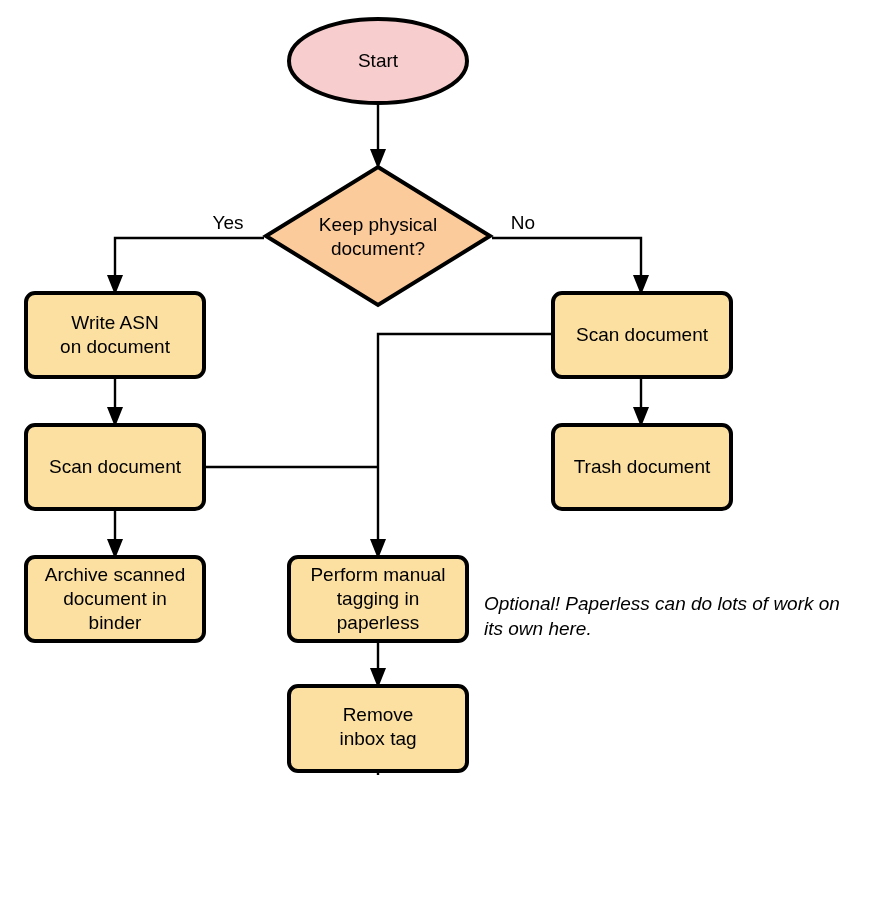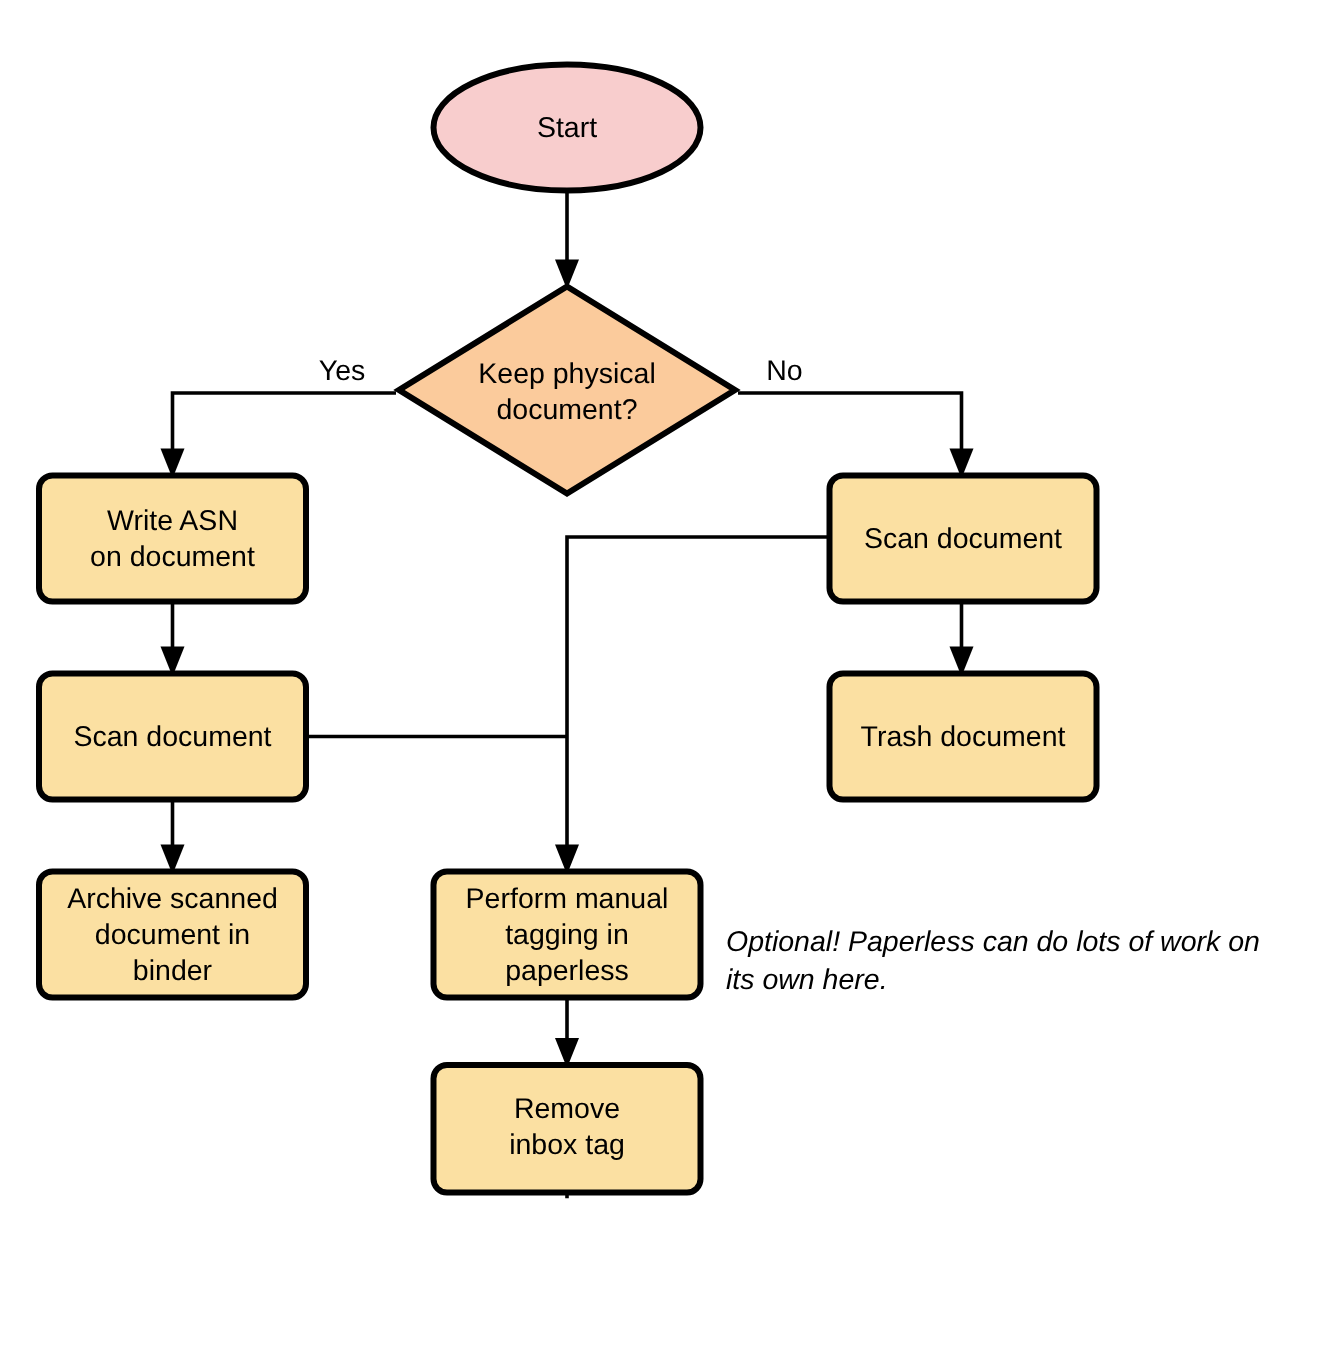--- a/index.html
+++ b/index.html
@@ -9,21 +9,20 @@
   }
   body {
     font-family: "Liberation Sans", sans-serif;
   }
   #flowchart-root {
     position: relative;
     width: 888px;
     height: 775px;
     background: #ffffff;
     overflow: hidden;
-    margin-top: 24px;
   }
   #flow-svg {
     position: absolute;
     left: 0;
     top: 0;
     width: 888px;
     height: 907px;
   }
   .node-text {
     font-family: "Liberation Sans", sans-serif;

